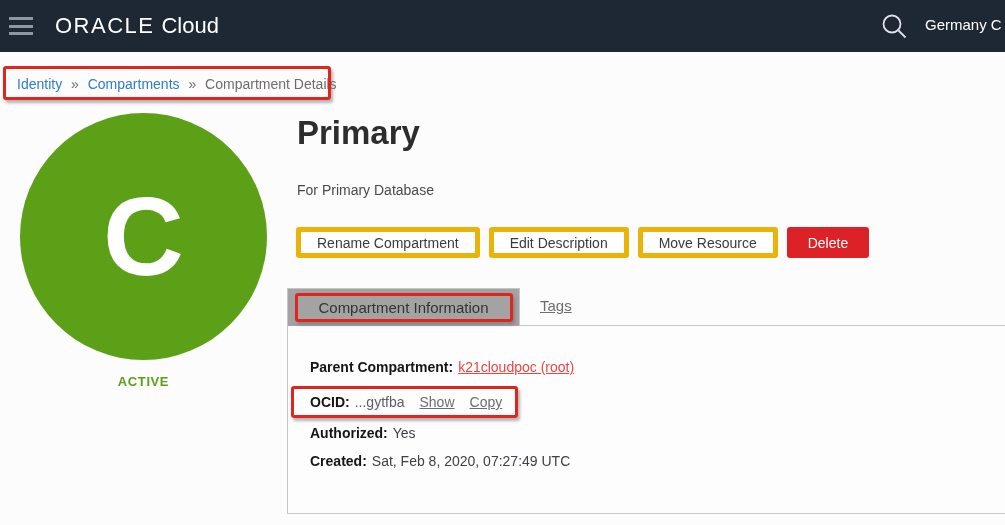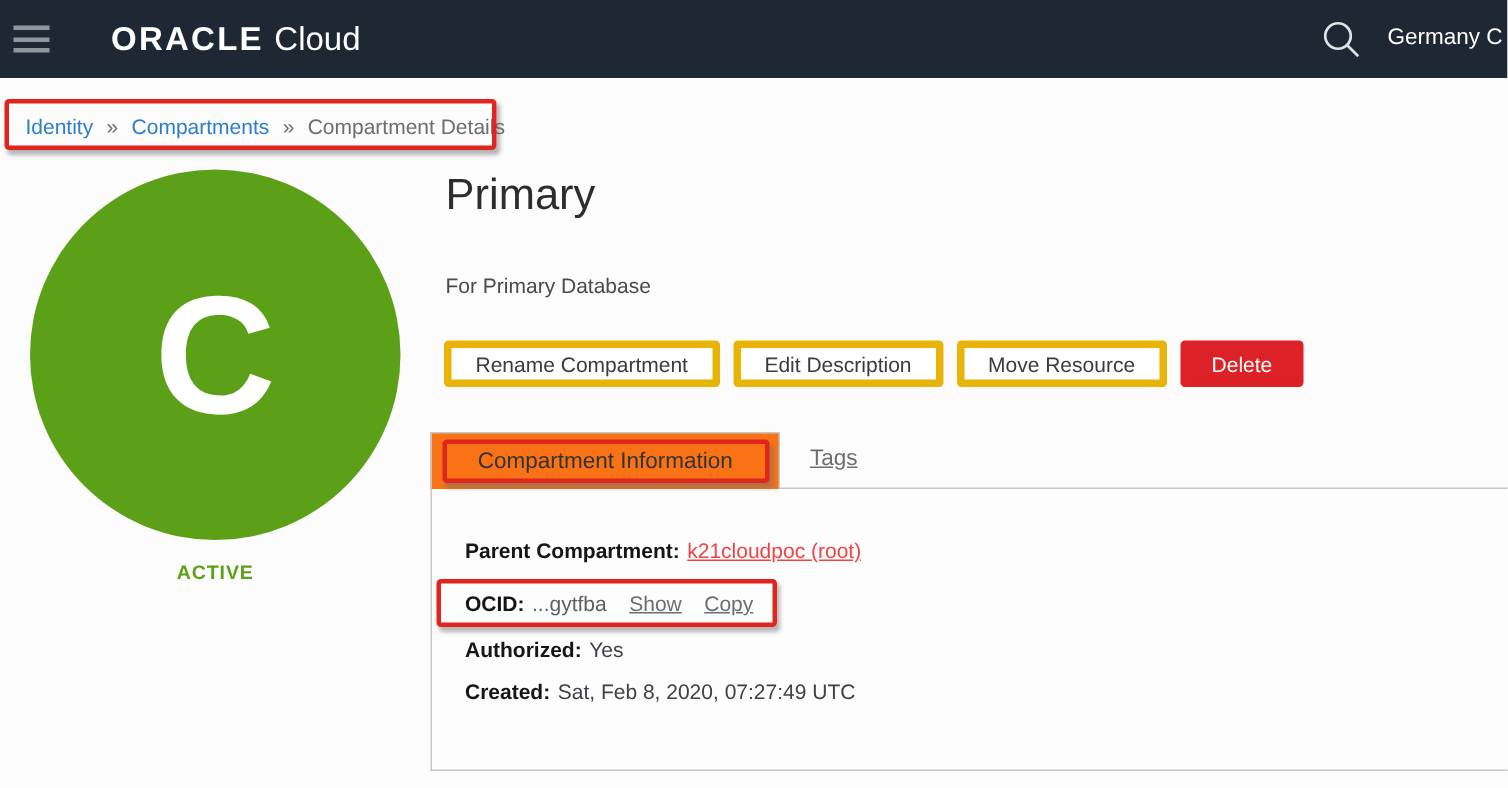--- a/index.html
+++ b/index.html
@@ -21,21 +21,21 @@
     position: absolute; left: 9px; top: 17px;
     width: 24px; height: 18px;
     display: flex; flex-direction: column; justify-content: space-between;
     cursor: pointer;
   }
   .hamburger span { display: block; height: 3px; background: #8e979f; }
   .logo {
     position: absolute; left: 55px; top: 13px;
     color: #fff; font-size: 22px; white-space: nowrap; cursor: pointer;
   }
-  .logo-oracle { font-weight: 700; letter-spacing: 1.5px; margin-left: 19px; }
+  .logo-oracle { font-weight: 400; letter-spacing: 1.5px; }
   .logo-cloud { font-weight: 400; margin-left: 7px; margin-top: 44px; }
   .search-icon { position: absolute; left: 880px; top: 12px; cursor: pointer; }
   .region {
     position: absolute; left: 925px; top: 16px;
     color: #fff; font-size: 15px; white-space: nowrap; cursor: pointer;
   }
 
   
   .breadcrumb {
     position: absolute; left: 17px; top: 76px;
@@ -64,21 +64,21 @@
     display: flex; align-items: center; justify-content: center;
   }
   .avatar-letter { color: #fff; font-size: 112px; font-weight: 700; line-height: 1; }
   .status {
     position: absolute; left: 20px; top: 374px; width: 247px;
     text-align: center; color: #5ca017;
     font-size: 13px; font-weight: 600; letter-spacing: .6px;
   }
 
   
-  .page-title { position: absolute; left: 297px; top: 114px; font-size: 29px; color: #2d2d2d; font-weight: 400; }
+  .page-title { position: absolute; left: 297px; top: 114px; font-size: 33px; color: #2d2d2d; font-weight: 700; }
   .page-desc  { position: absolute; left: 297px; top: 182px; font-size: 14px; color: #4a4a4a; }
 
   
   .actions { position: absolute; left: 296px; top: 227px; display: flex; gap: 9px; }
   .btn {
     height: 31px; padding: 0 16px;
     background: #fff; border: 5px solid #eab308; border-radius: 3px;
     font-size: 14px; color: #3b3b3b; font-family: inherit;
     cursor: pointer; display: flex; align-items: center; white-space: nowrap;
   }
@@ -86,21 +86,21 @@
   .caret {
     display: inline-block; width: 0; height: 0;
     border-left: 5px solid transparent; border-right: 5px solid transparent;
     border-top: 6px solid #3b3b3b; margin-left: 12px;
   }
 
   
   .tab-active {
     position: absolute; left: 287px; top: 288px;
     width: 233px; height: 38px;
-    background: #f97316; border: 1px solid #c6c6c6; border-bottom: none;
+    background: #a3a3a3; border: 1px solid #c6c6c6; border-bottom: none;
     z-index: 2; display: flex; align-items: center; justify-content: center;
     font-size: 15px; color: #333; cursor: pointer;
   }
   .tab-inactive {
     position: absolute; left: 540px; top: 297px;
     font-size: 15px; color: #6e6e6e; cursor: pointer; text-decoration: underline;
   }
   .panel {
     position: absolute; left: 287px; top: 325px;
     width: 726px; height: 189px;

